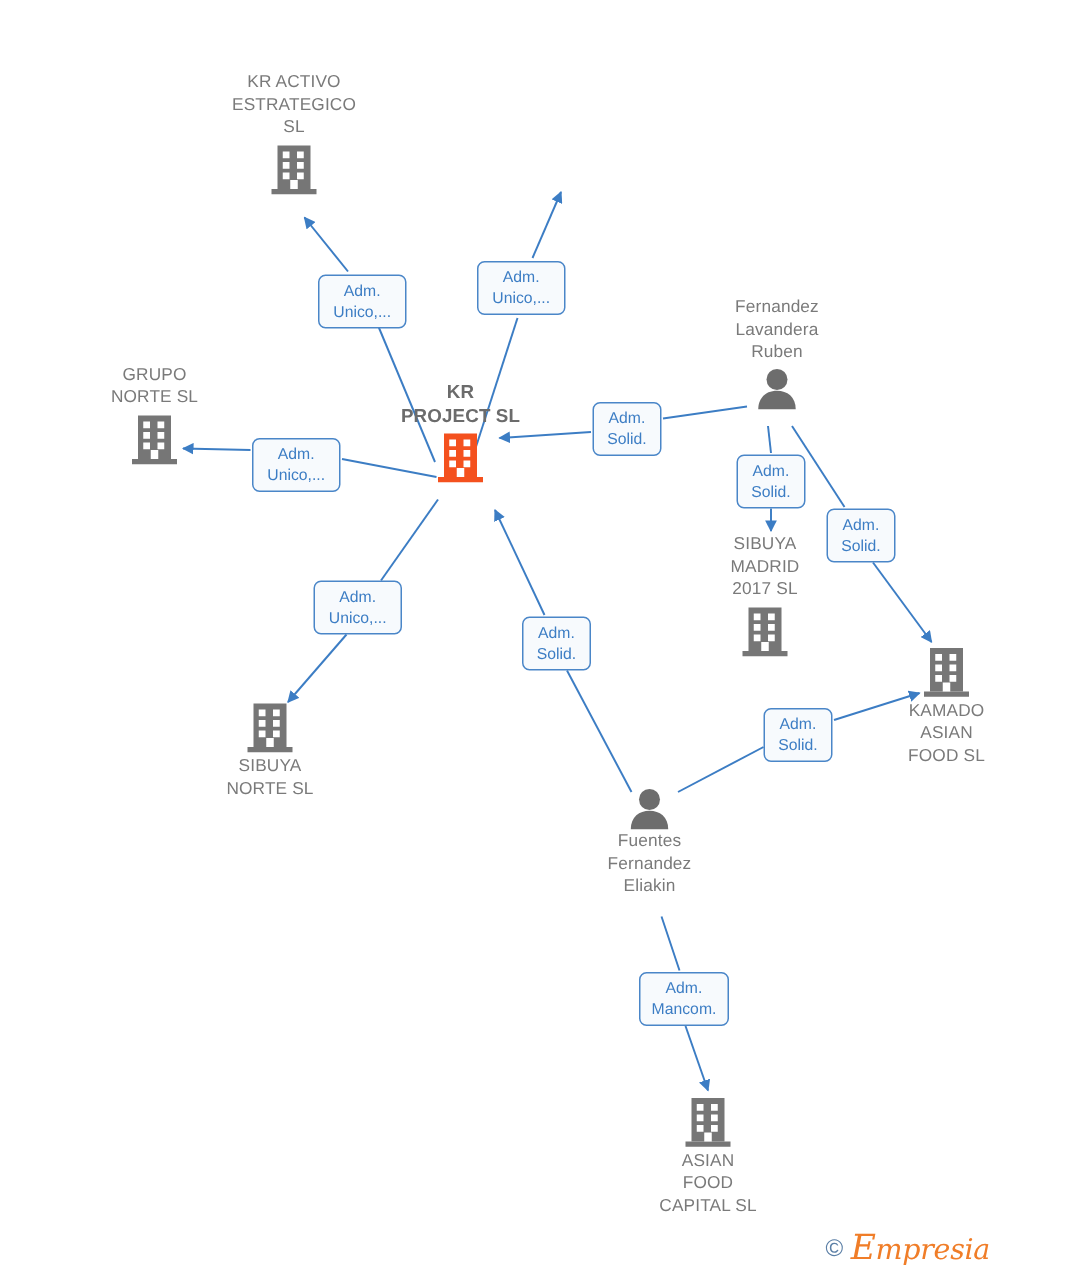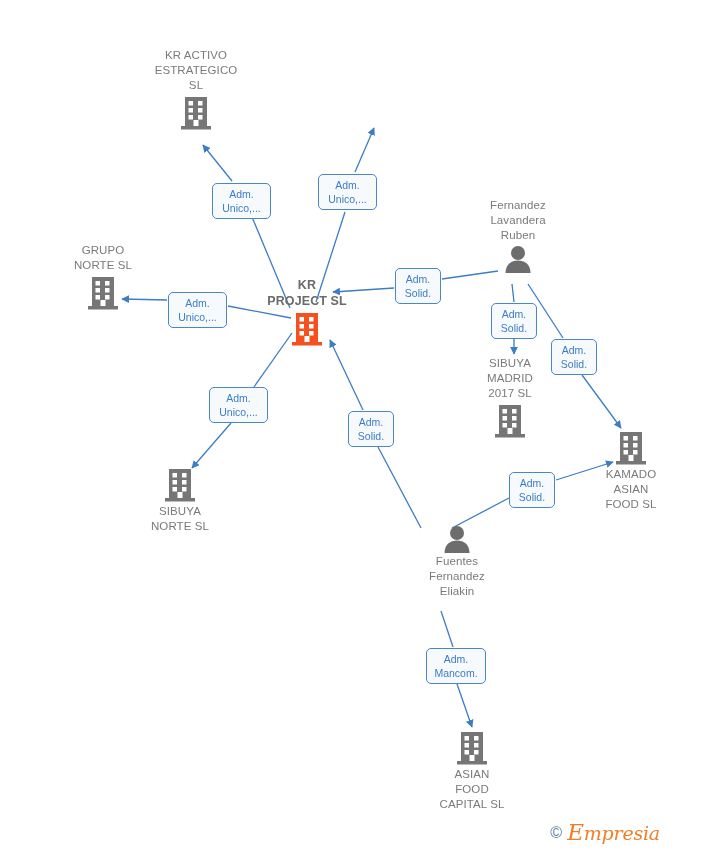--- a/index.html
+++ b/index.html
@@ -38,21 +38,20 @@
     line-height: 15px;
     color: #7a7a7a;
     letter-spacing: 0.1px;
     white-space: pre-line;
   }
   .node.central .node-label {
     font-weight: bold;
     color: #6b6b6b;
     font-size: 12.5px;
     line-height: 16px;
-    margin-top: 24px;
   }
   .node-icon {
     display: block;
     margin: 0 auto;
   }
   .node.label-top .node-icon { margin-top: 2px; }
   .node.label-bottom .node-label { margin-top: 1px; }
 
   
   .badge {
@@ -272,21 +271,21 @@
         <rect x="19" y="13" width="4.5" height="4.5"></rect>
         <rect x="9.5" y="20" width="4.5" height="4.5"></rect>
         <rect x="19" y="20" width="4.5" height="4.5"></rect>
         <rect x="14.5" y="25" width="5" height="6"></rect>
       </g>
     </svg>
     <div class="node-label">SIBUYA
 NORTE  SL</div>
   </div>
 
-  <div class="node label-bottom" style="left:457px; top:525px;">
+  <div class="node label-bottom" style="left:433px; top:525px;">
     <svg class="node-icon" width="32" height="28" viewBox="0 0 32 28" xmlns="http://www.w3.org/2000/svg">
       <g fill="#6d6d6d">
         <circle cx="16" cy="8" r="7"></circle>
         <path d="M3.5 28 C3.5 19.5 9.2 15.5 16 15.5 C22.8 15.5 28.5 19.5 28.5 28 Z"></path>
       </g>
     </svg>
     <div class="node-label">Fuentes
 Fernandez
 Eliakin</div>
   </div>

